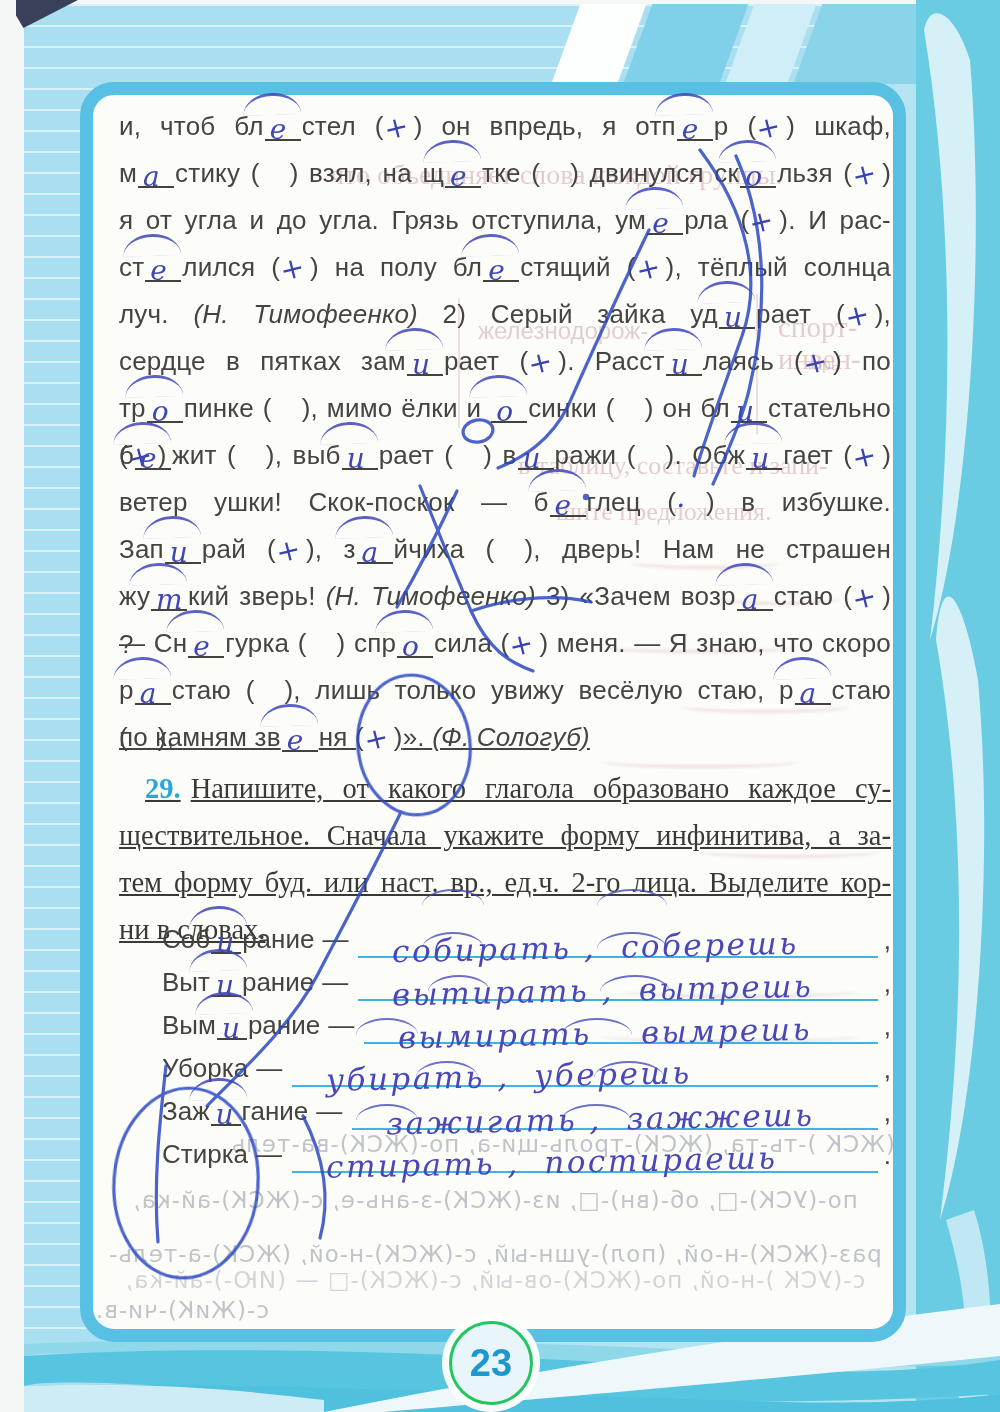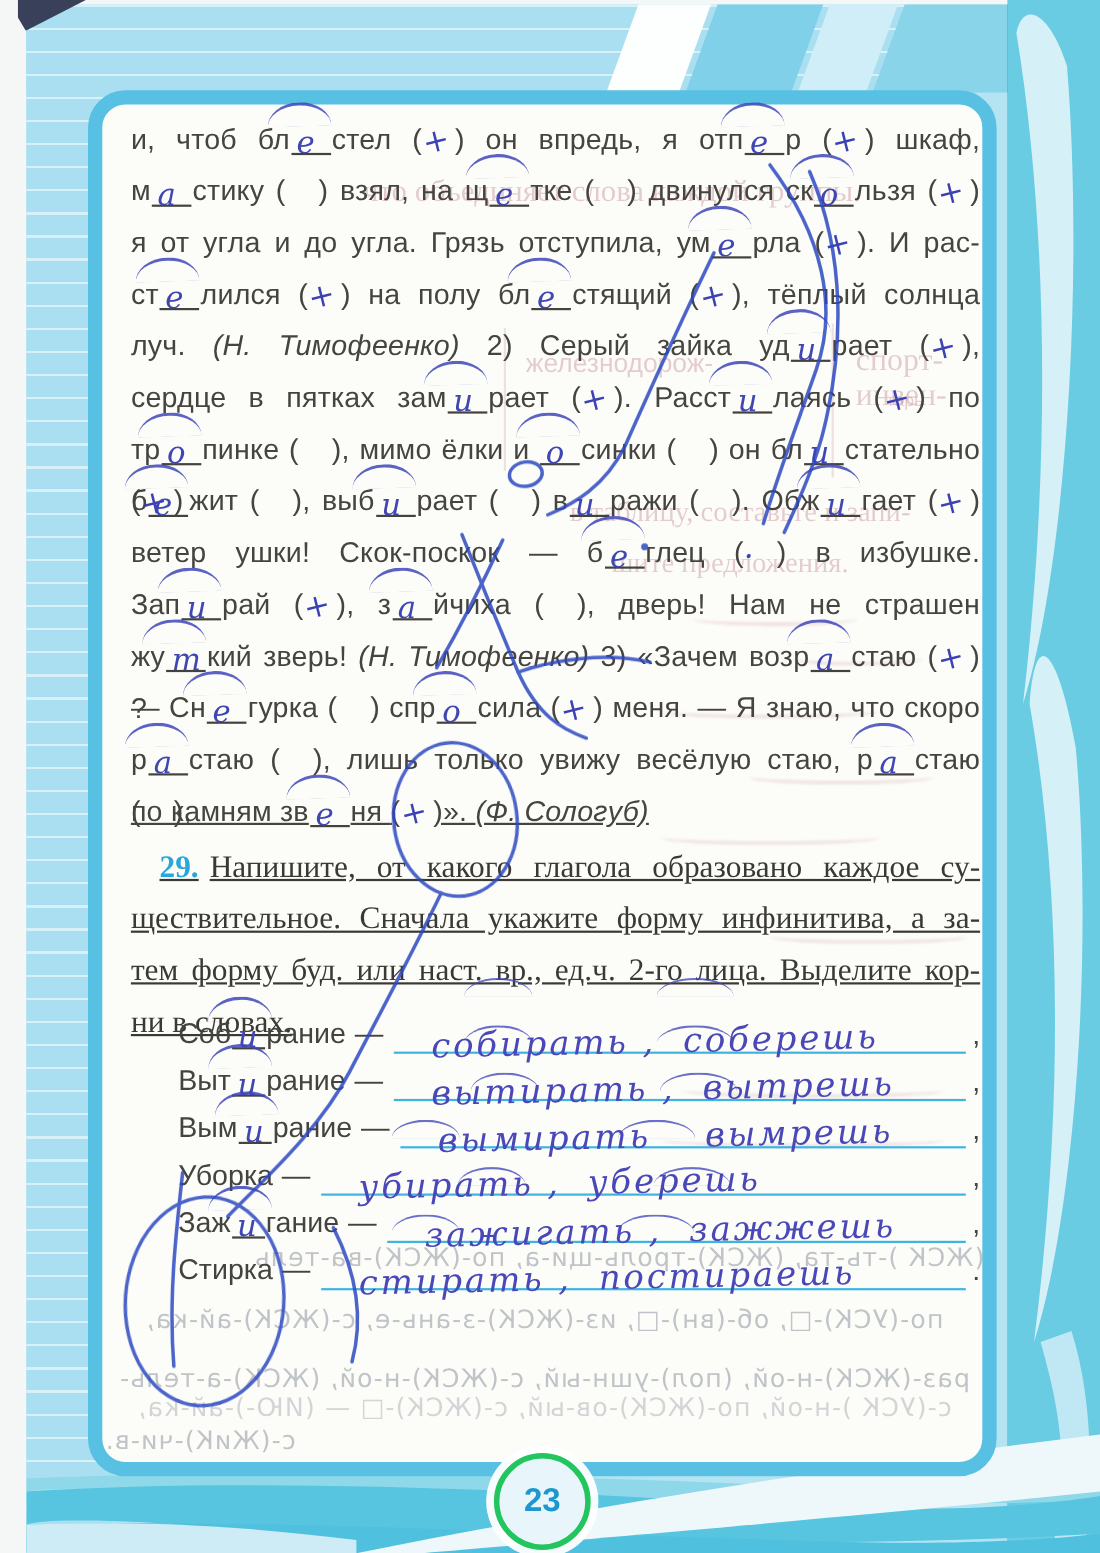--- a/index.html
+++ b/index.html
@@ -64,23 +64,23 @@
   .bt{position:absolute;z-index:6;color:#b8707e;opacity:.34;
       font-family:"Liberation Serif",serif;line-height:1.1;pointer-events:none;}
   .bt.gray{color:#858b97;opacity:.5;font-family:"DejaVu Sans",sans-serif;
       transform:scaleX(-1);letter-spacing:1px;}
   .btrule{position:absolute;z-index:6;background:rgba(187,122,134,.22);pointer-events:none;}
   .sq{position:absolute;z-index:6;height:10px;border-bottom:3px solid rgba(186,107,125,.22);
       border-radius:50%;filter:blur(1.5px);pointer-events:none;}
   
   .ink{position:absolute;left:0;top:0;z-index:9;pointer-events:none;}
   .pagecircle{position:absolute;left:449px;top:1321px;width:78px;height:78px;border-radius:50%;
-      background:#e8f5fb;border:5px solid #22c55e;box-shadow:0 0 0 7px rgba(255,255,255,.95);
+      background:#e8f5fb;border:3px solid #22c55e;box-shadow:0 0 0 7px rgba(255,255,255,.95);
       display:flex;align-items:center;justify-content:center;z-index:8;
-      font-size:30px;font-weight:bold;color:#1d97cf;}
+      font-size:38px;font-weight:bold;color:#1d97cf;}
 </style>
 </head>
 <body>
 
 <div class="page">
 
   <div class="frame"></div>
   <div class="stripes"></div>
   <div class="topband">
     <div class="wedge" style="left:540px;width:66px;background:#fdfefe;"></div>

